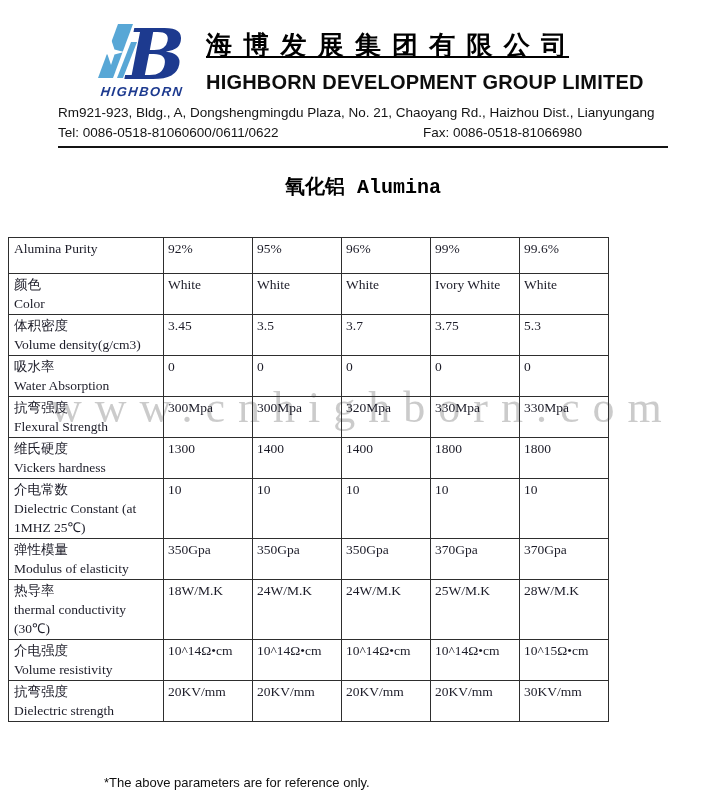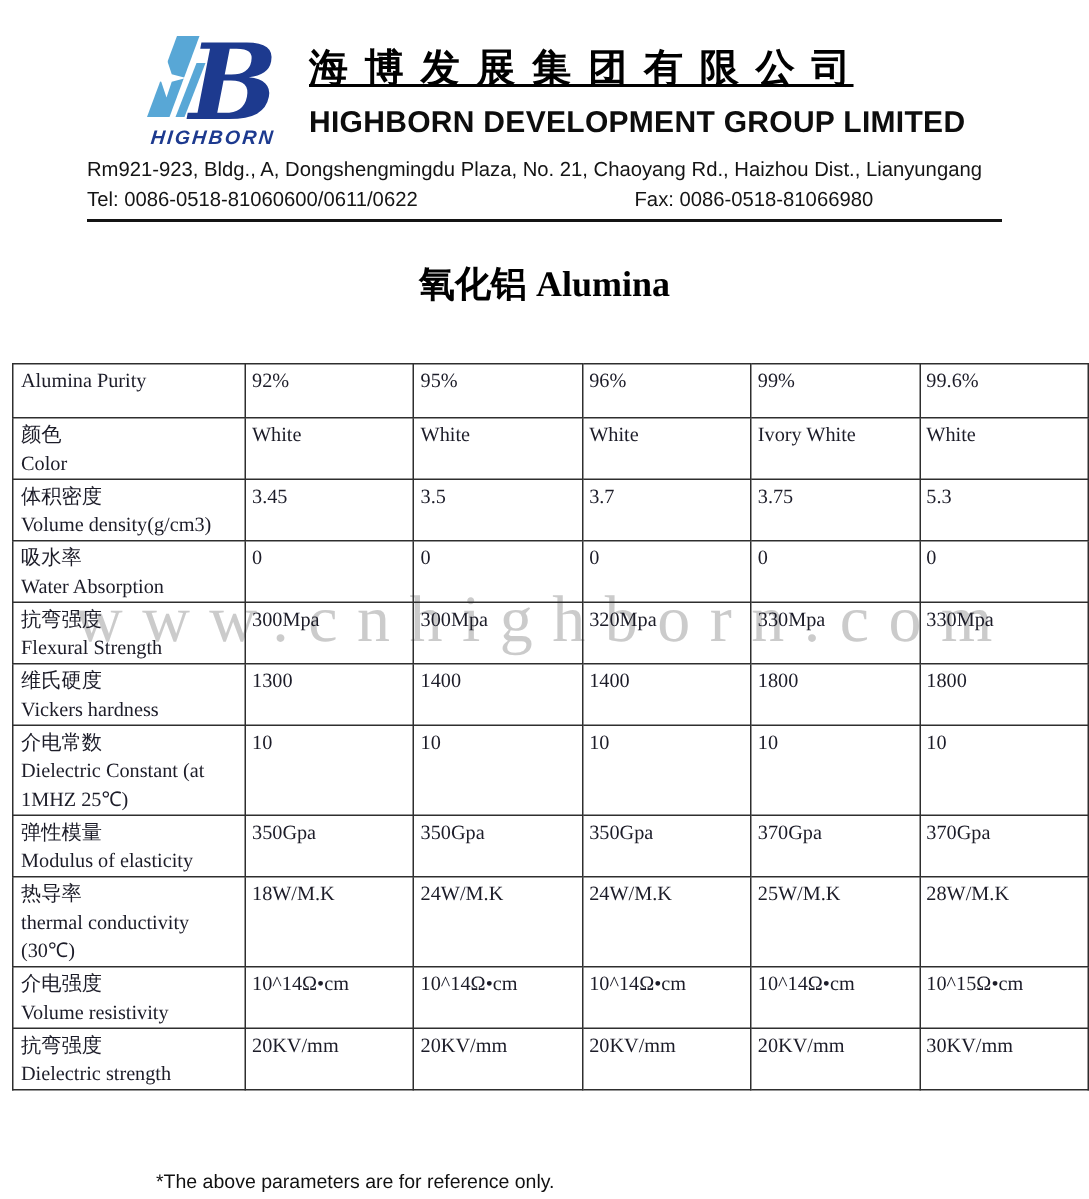--- a/index.html
+++ b/index.html
@@ -38,35 +38,35 @@
     padding-left:58px; padding-right:40px; margin-top:6px;
   }
   .addr-line { white-space:nowrap; }
   .telfax-line { position:relative; margin-top:5px; white-space:nowrap; }
   .fax { position:absolute; left:365px; top:0; }
   .header-rule { border:none; border-top:2px solid #141414; margin:6px 58px 0 58px; }
 
   
   .doc-title {
     margin-top:25px; text-align:center;
-    font-family:Liberation Serif, serif;
-    font-weight:bold; font-size:24px; color:#000;
+    font-family:Liberation Mono, monospace;
+    font-weight:bold; font-size:20px; color:#000;
   }
 
   
   .table-wrap { position:relative; margin:37px 0 0 8px; width:718px; }
   .watermark {
     position:absolute; top:145px; left:42px; z-index:1;
     font-family:"Liberation Serif", serif;
     font-size:44px; color:#c3c3c3; letter-spacing:13px;
     white-space:nowrap; pointer-events:none; opacity:0.85;
   }
   table.spec {
     position:relative; z-index:2;
-    width:718px; table-layout:fixed; border-collapse:collapse;
+    width:601px; table-layout:fixed; border-collapse:collapse;
     background:transparent;
   }
   table.spec col.c-label { width:155px; }
   table.spec td {
     border:1px solid #2e2e2e;
     vertical-align:top;
     font-size:13.5px; line-height:19px;
     padding:1px 4px;
     color:#1c1c28;
   }

